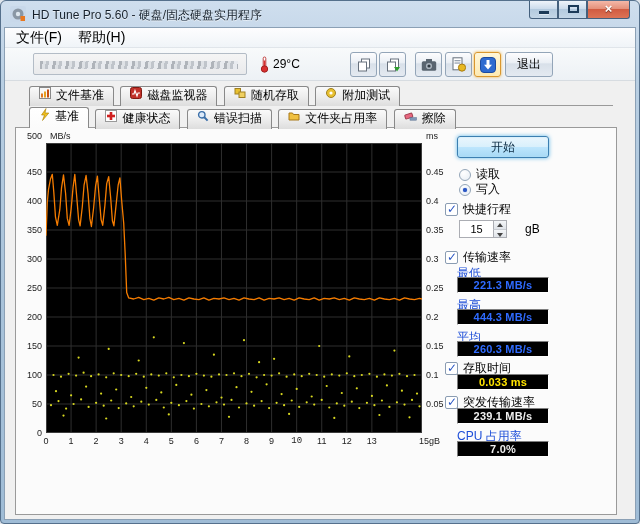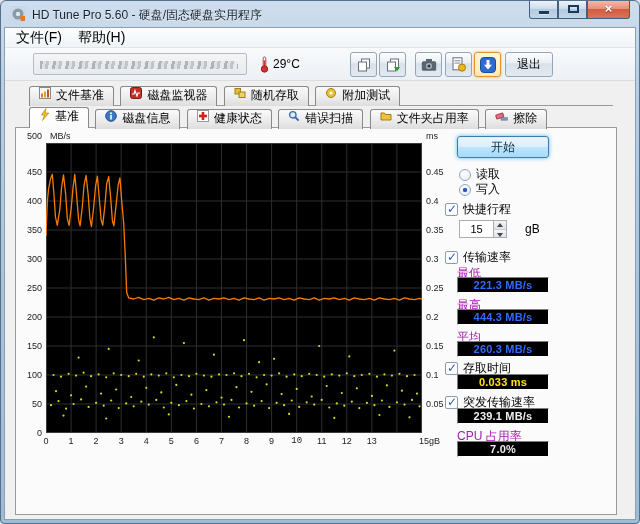--- a/index.html
+++ b/index.html
@@ -67,21 +67,21 @@
                border-radius:3px; font-size:12px; color:#0a2a42; display:flex; align-items:center; justify-content:center;
                background:linear-gradient(#eaf6fd,#d9f0fc 48%,#bee6fd 49%,#a7d9f5);
                box-shadow:0 0 4px #5fb8e8, inset 0 0 2px #b8e4f8; }
   .cbrow { position:absolute; display:flex; align-items:center; gap:5px; font-size:12px; color:#000; }
   .cb { width:13px; height:13px; background:#fff; border:1px solid #8a9cb2; border-radius:2px; position:relative; flex:0 0 auto; }
   .cb.checked::after { content:"✓"; position:absolute; left:1px; top:-2px; font-size:12px; font-weight:bold; color:#2b57c4; }
   .radio { width:12px; height:12px; border:1px solid #94a6b8; border-radius:50%; position:relative; flex:0 0 auto;
            background:radial-gradient(circle at 35% 30%,#ffffff,#e6edf4); }
   .radio.checked::after { content:""; position:absolute; left:3px; top:3px; width:4px; height:4px; border-radius:50%;
            background:#2b57c4; box-shadow:0 0 1px #2b57c4; }
-  .ctl-label { position:absolute; font-size:12px; color:#a21caf; white-space:nowrap; }
+  .ctl-label { position:absolute; font-size:12px; color:#1d4ed8; white-space:nowrap; }
   .vbox { position:absolute; left:441px; width:92px; height:16px; background:#000; text-align:center;
           font-size:11px; font-weight:bold; line-height:14px; border:1px solid;
           border-color:#7e7e7e #ffffff #ffffff #7e7e7e; letter-spacing:.2px; }
   .vbox.blue { color:#2f6bff; } .vbox.yellow { color:#ffe400; } .vbox.white { color:#efefef; }
   .spinner { position:absolute; left:443px; top:92px; width:48px; height:18px; border:1px solid #abadb3; background:#fff; }
   .spin-val { position:absolute; left:0; top:0; right:13px; text-align:center; font-size:11px; line-height:16px; color:#000; }
   .spin-btns { position:absolute; right:0; top:0; width:13px; height:100%; display:flex; flex-direction:column; }
   .spin-up,.spin-down { flex:1; border-left:1px solid #abadb3; background:linear-gradient(#f4f6f8,#dfe3e8); position:relative; }
   .spin-up { border-bottom:1px solid #c8ccd2; }
   .spin-up::after,.spin-down::after { content:""; position:absolute; left:3px; width:0; height:0;
@@ -205,28 +205,20 @@
       <span>附加测试</span>
     </div>
   </div>
 
   <div class="tabstrip2">
     <div class="tab active">
       <svg width="11" height="13" viewBox="0 0 11 13">
         <polygon points="7,0.5 2.5,7 5.5,7 3.5,12.5 9.8,5 6,5" fill="#f0c020" stroke="#a87c00" stroke-width="0.6"></polygon>
       </svg>
       <span>基准</span>
-    </div>
-    <div class="tab">
-      <svg width="12" height="12" viewBox="0 0 12 12">
-        <circle cx="6" cy="6" r="5.3" fill="#3a78c2" stroke="#205090"></circle>
-        <circle cx="6" cy="3.2" r="1" fill="#fff"></circle>
-        <rect x="5.2" y="5" width="1.6" height="4.5" fill="#fff"></rect>
-      </svg>
-      <span>磁盘信息</span>
     </div>
     <div class="tab">
       <svg width="12" height="12" viewBox="0 0 12 12">
         <rect x="0.5" y="0.5" width="11" height="11" fill="#fff" stroke="#999"></rect>
         <rect x="4.7" y="2" width="2.6" height="8" fill="#d02020"></rect>
         <rect x="2" y="4.7" width="8" height="2.6" fill="#d02020"></rect>
       </svg>
       <span>健康状态</span>
     </div>
     <div class="tab">

